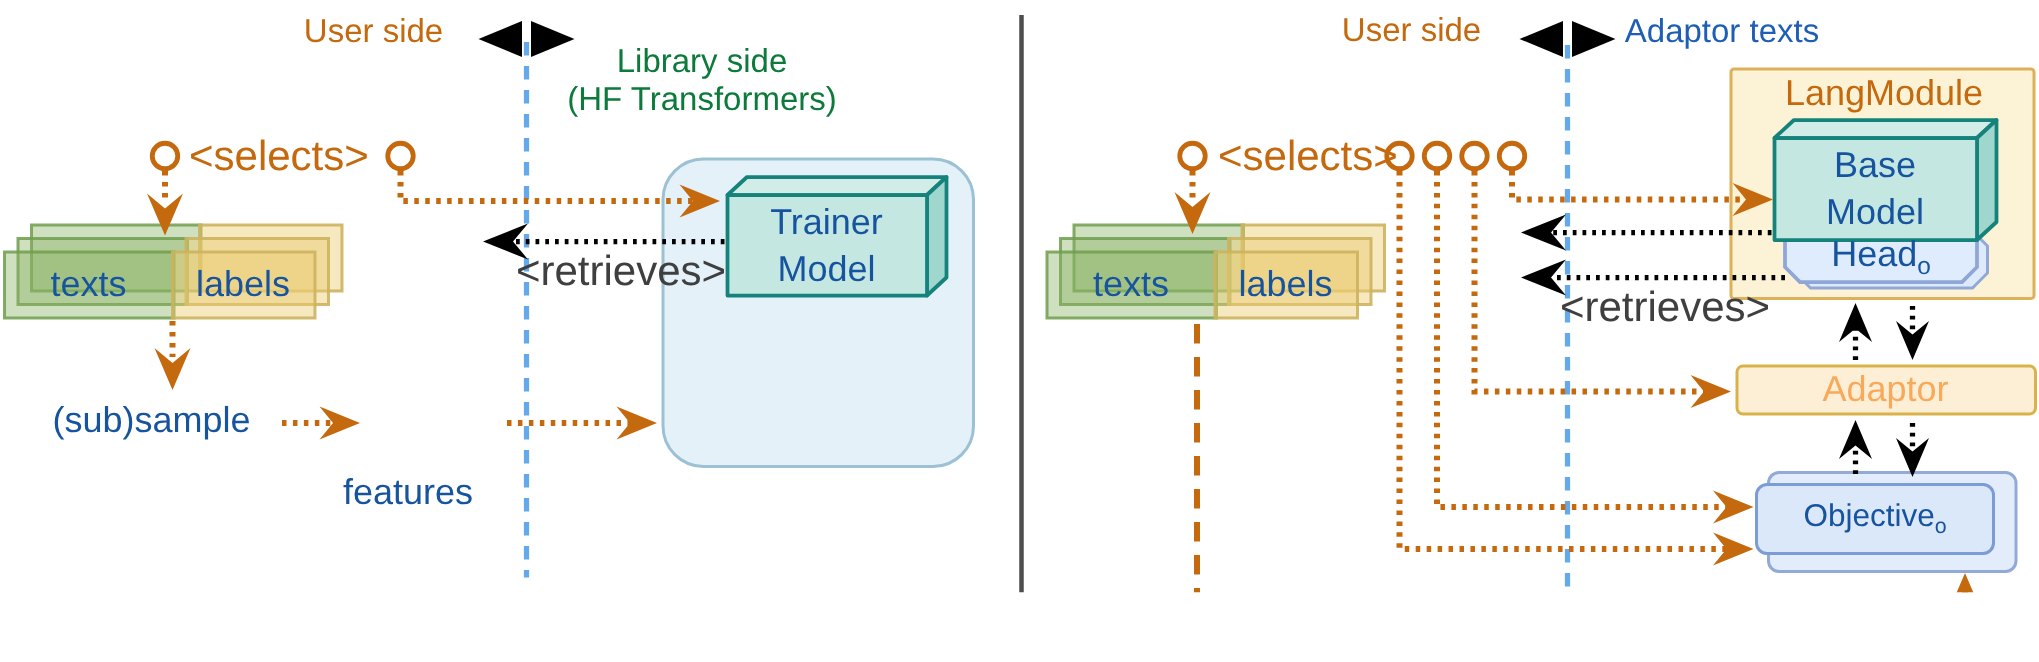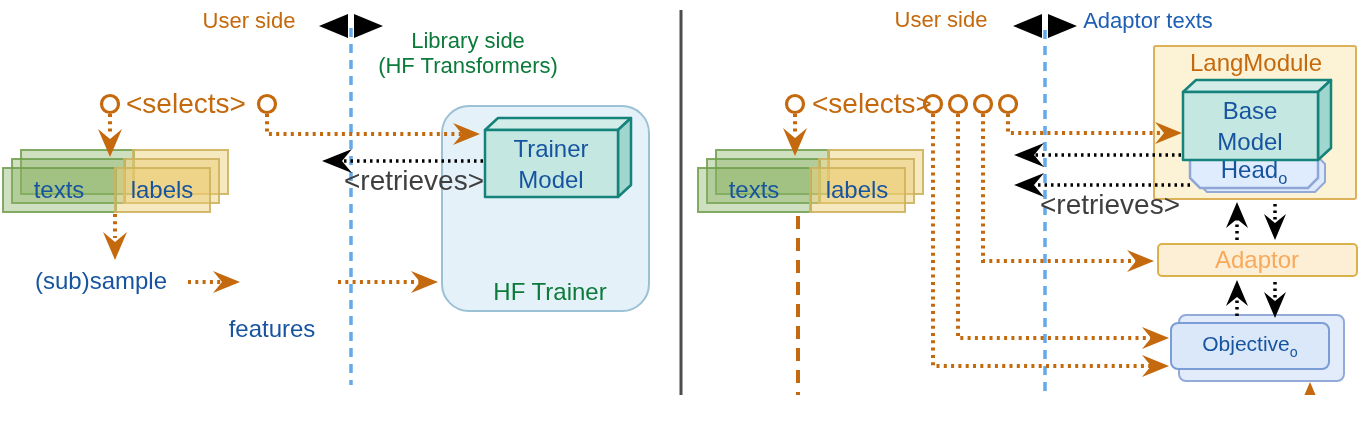--- a/index.html
+++ b/index.html
@@ -163,21 +163,20 @@
   <div class="lbl vctr orange t21" style="left:126px;top:104px;">&lt;selects&gt;</div>
   <div class="lbl ctr blue t24" style="left:59px;top:190px;">texts</div>
   <div class="lbl ctr blue t24" style="left:162px;top:190px;">labels</div>
   <div class="lbl ctr blue t24" style="left:101px;top:281px;">(sub)sample</div>
   <div class="lbl ctr blue t24" style="left:272px;top:281px;margin-top:48px;">features</div>
   <div class="lbl ctr gray t21" style="left:414px;top:181px;">&lt;retrieves&gt;</div>
   <div class="lbl ctr blue t24 lh32" style="left:551px;top:164px;">
     <span style="display:block">Trainer</span>
     <span style="display:block">Model</span>
   </div>
-  <div class="lbl ctr green t24" style="left:550px;top:292px;">HF Trainer</div>
 
   <div class="lbl ctr orange t22" style="left:941px;top:20px;">User side</div>
   <div class="lbl ctr bluemed t22" style="left:1148px;top:21px;">Adaptor texts</div>
   <div class="lbl vctr orange t21" style="left:812px;top:104px;">&lt;selects&gt;</div>
   <div class="lbl ctr blue t24" style="left:754px;top:190px;">texts</div>
   <div class="lbl ctr blue t24" style="left:857px;top:190px;">labels</div>
   <div class="lbl ctr orange t24" style="left:1256px;top:63px;">LangModule</div>
   <div class="lbl ctr blue t24 lh32" style="left:1250px;top:126px;">
     <span style="display:block">Base</span>
     <span style="display:block">Model</span>

